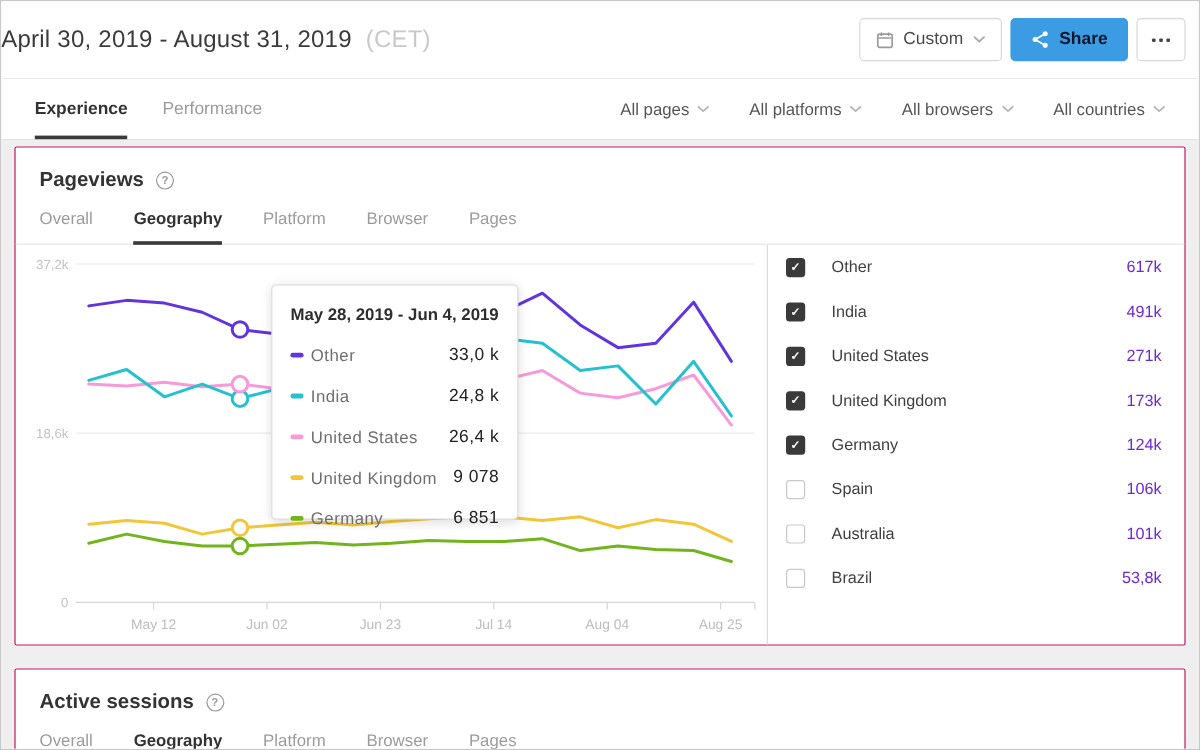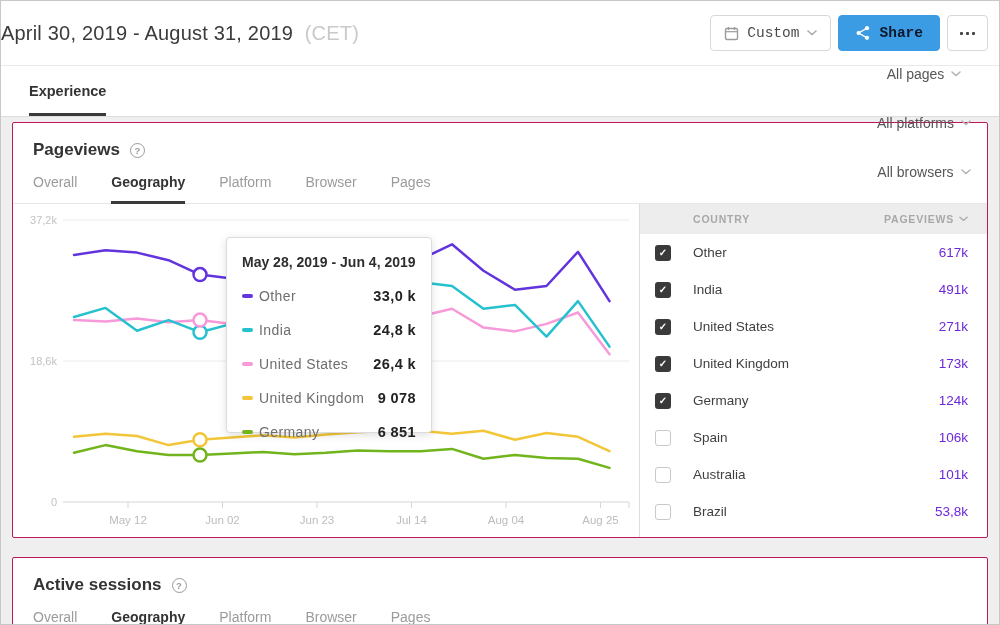--- a/index.html
+++ b/index.html
@@ -11,32 +11,32 @@
     -webkit-font-smoothing:antialiased;
   }
   
   .topbar { height:65px; display:flex; align-items:center; padding:0 11px 0 0;
             border-bottom:1px solid #e9e9e9; background:#fff; }
   .page-title { font-size:20px; color:#3b3b3b; letter-spacing:.2px; }
   .page-title .tz { color:#c9c9c9; }
   .topbar-actions { margin-left:auto; display:flex; gap:7px; }
   .btn { height:36px; display:inline-flex; align-items:center; gap:8px; background:#fff;
          border:1px solid #d8d8d8; border-radius:4px; padding:0 13px; font-size:14.5px;
-         color:#4a4a4a; cursor:pointer; font-family:Liberation Mono, monospace; }
+         color:#4a4a4a; cursor:pointer; font-family:Liberation Sans, sans-serif; }
   .btn-share { background:#3b9ce4; border-color:#3b9ce4; color:#0f172a; font-weight:bold; padding:0 16px; }
   .btn-more  { padding:0 12px; color:#333; }
   .dots { display:inline-flex; gap:3px; }
   .dots i { width:3px; height:3px; background:#444; border-radius:1px; display:block; }
   
   .tabbar { height:51px; display:flex; align-items:stretch; padding:0 28px;
             border-bottom:1px solid #dcdcdc; background:#fff; }
   .main-tab { display:flex; align-items:center; font-size:14.5px; color:#9b9b9b;
               margin-right:29px; cursor:pointer; border-bottom:3px solid transparent; padding-top:3px; }
   .main-tab.active { color:#333; font-weight:bold; border-bottom-color:#3a3a3a; }
-  .filters { margin-left:auto; display:flex; align-items:center; gap:33px;flex-direction:column; }
+  .filters { margin-left:auto; display:flex; align-items:center; gap:33px; }
   .filter { display:flex; align-items:center; gap:7px; font-size:14px; color:#565656; cursor:pointer; }
   
   .content { background:#efefef; height:513px; padding:5px 11px 0; overflow:hidden; }
   .card { background:#fff; border:1px solid #be185d; border-radius:2px; }
   .card + .card { margin-top:19px; }
   .card-title-row { display:flex; align-items:center; gap:10px; padding:17px 20px 0; }
   .card-title { font-size:17px; font-weight:bold; color:#333; }
   .help-icon { width:15px; height:15px; border:1px solid #9a9a9a; border-radius:50%;
                color:#9a9a9a; font-size:9.5px; display:flex; align-items:center;
                justify-content:center; font-weight:bold; margin-top:1px; }
@@ -60,21 +60,21 @@
   .trow .label { flex:1; font-size:13.5px; color:#3f3f3f; }
   .trow .value { font-size:13.5px; color:#6d28d9; }
   
   .tooltip { position:absolute; left:213px; top:33px; width:206px; height:196px; background:#fff;
              border:1px solid #dcdcdc; border-radius:4px; box-shadow:0 2px 9px rgba(0,0,0,.13);
              padding:16px 15px 0; z-index:5; }
   .tooltip-title { font-size:14px; font-weight:bold; color:#2e2e2e; white-space:nowrap; }
   .t-row { display:flex; align-items:center; margin-top:18px; }
   .swatch { width:11px; height:4px; border-radius:2px; margin-right:6px; flex:none; }
   .t-label { flex:1; font-size:14px; color:#6e6e6e; letter-spacing:.4px; white-space:nowrap; }
-  .t-value { font-size:14.5px; font-weight:bold; color:#222; letter-spacing:.4px; white-space:nowrap; }
+  .t-value { font-size:14.5px; font-weight:normal; color:#222; letter-spacing:.4px; white-space:nowrap; }
   svg text { font-family:"Liberation Sans", sans-serif; }
 </style>
 </head>
 <body>
 
 <div class="topbar">
   <div class="page-title">
     <span>April 30, 2019 - August 31, 2019</span>
     <span class="tz">&nbsp;</span><span class="tz">(CET)</span>
   </div>
@@ -113,20 +113,21 @@
           <i></i>
           <i></i>
         </span>
     </button>
   </div>
 </div>
 
 <div class="tabbar">
   <div id="main-tabs" style="display:flex">
       <div class="main-tab active">Experience</div>
+      <div class="main-tab">Performance</div>
     </div>
   <div id="filters" class="filters">
       <div class="filter">
         <span>All pages</span>
         <span style="display:flex">
           <svg width="10" height="6" viewBox="0 0 10 6">
             <path d="M1 1l4 3.6L9 1" fill="none" stroke="#b3b3b3" stroke-width="1.5" stroke-linecap="round"></path>
           </svg>
         </span>
       </div>
@@ -230,31 +231,20 @@
               </div>
               <div class="t-row">
                 <span class="swatch" style="background:#71b41c"></span>
                 <span class="t-label">Germany</span>
                 <span class="t-value">6 851</span>
               </div>
             </div>
         </div>
       </div>
       <div class="table-wrap">
-        <div class="thead">
-          <span class="col-country">COUNTRY</span>
-          <span class="col-pv">
-            <span>PAGEVIEWS</span>
-            <span style="display:flex">
-              <svg width="9" height="6" viewBox="0 0 10 6">
-                  <path d="M1 1l4 3.6L9 1" fill="none" stroke="#a8a8a8" stroke-width="1.5" stroke-linecap="round"></path>
-                </svg>
-            </span>
-          </span>
-        </div>
         <div id="table-rows">
             <div class="trow">
               <span class="checkbox checked">✓</span>
               <span class="label">Other</span>
               <span class="value">617k</span>
             </div>
             <div class="trow">
               <span class="checkbox checked">✓</span>
               <span class="label">India</span>
               <span class="value">491k</span>

